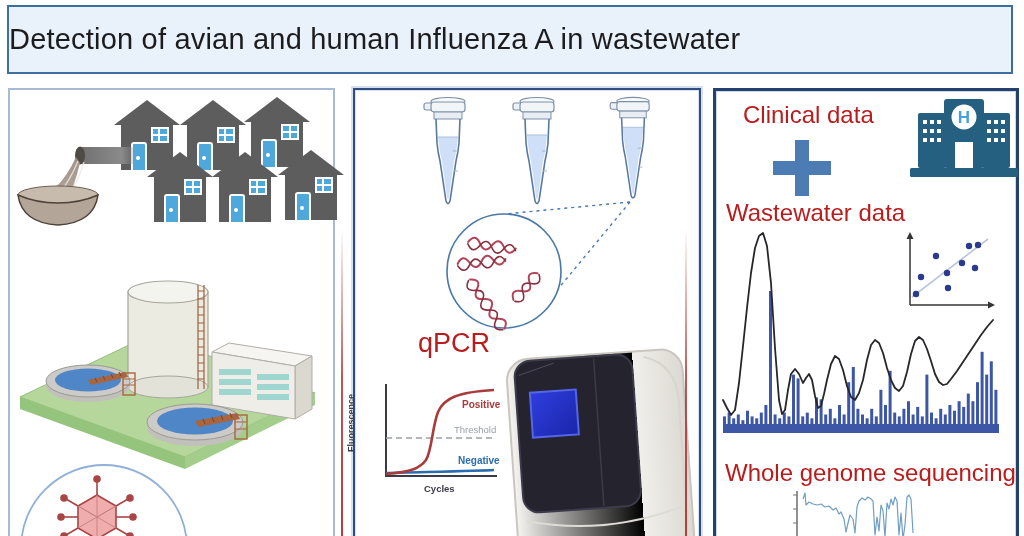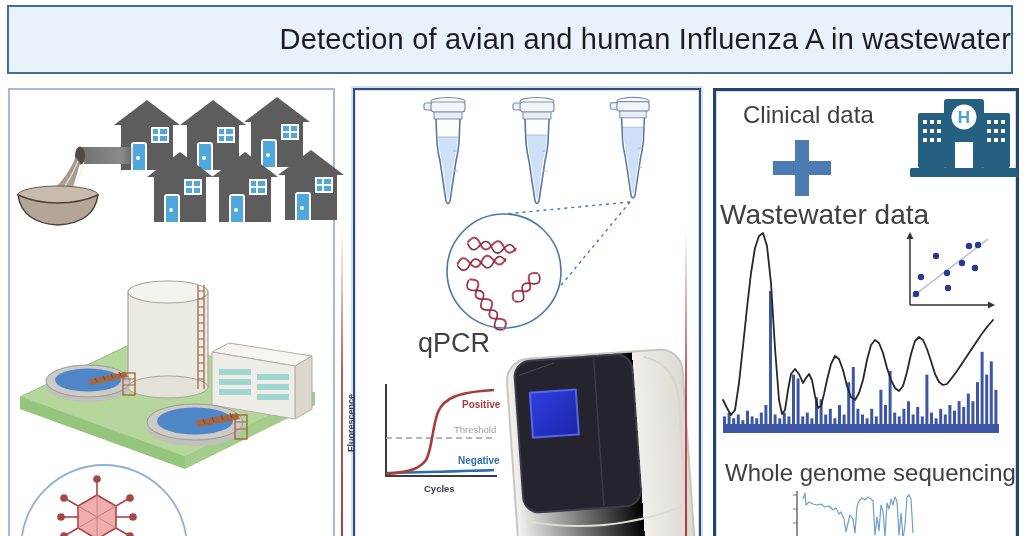--- a/index.html
+++ b/index.html
@@ -1,20 +1,20 @@
 <!DOCTYPE html>
 <html><head>
 <meta charset="utf-8">
 <style>
   html,body{margin:0;padding:0;background:#fff;}
   #stage{position:relative;width:1024px;height:536px;background:#ffffff;overflow:hidden;
          font-family:"Liberation Sans",sans-serif;color:#1a1a1a;}
   
   #title-box{position:absolute;left:7px;top:5px;width:1006px;height:69px;background:#e9f1fa;
-             border:2px solid #3c6e9e;box-sizing:border-box;display:flex;align-items:center;justify-content:flex-end;}
+             border:2px solid #3c6e9e;box-sizing:border-box;display:flex;align-items:center;justify-content:flex-start;}
   #title-box .t{font-size:29px;letter-spacing:.2px;color:#1c1c1e;}
   
   .panel{position:absolute;top:88px;height:470px;background:#fff;box-sizing:border-box;}
   #panel-left{left:8px;width:327px;border:2px solid #a9bad9;}
   #panel-middle{left:353px;width:348px;border:2px solid #2e4d80;box-shadow:0 0 0 2px #d6e0ef, inset 0 0 0 1px #d6e0ef;}
   #panel-right{left:713px;width:306px;border:3px solid #24426e;box-shadow:inset 0 0 0 1px #cdd8ea;}
   .redline{position:absolute;top:228px;height:330px;width:2px;z-index:30;
            background:linear-gradient(to bottom,rgba(178,58,58,0),rgba(178,58,58,.85) 45%,#b23a3a);}
   #redline-1{left:341px;} #redline-2{left:685px;}
   
@@ -22,24 +22,24 @@
   .roof{position:absolute;left:0;top:0;width:0;height:0;border-left:33px solid transparent;
         border-right:33px solid transparent;border-bottom:25px solid #5d5d5d;}
   .hbody{position:absolute;left:7px;top:24px;width:52px;height:46px;background:#5d5d5d;}
   .door{position:absolute;left:17px;top:42px;width:16px;height:28px;background:#4fa8dc;
         border:2px solid #fff;border-bottom:none;border-radius:3px 3px 0 0;box-sizing:border-box;}
   .knob{position:absolute;left:3px;top:12px;width:4px;height:4px;background:#fff;border-radius:50%;}
   .window{position:absolute;left:37px;top:27px;width:18px;height:16px;background:#4fa8dc;border:2px solid #fff;box-sizing:border-box;
           background-image:linear-gradient(to right,transparent 5.5px,#fff 5.5px,#fff 7.5px,transparent 7.5px),
                            linear-gradient(to bottom,transparent 5px,#fff 5px,#fff 7px,transparent 7px);}
   
-  .lbl{position:absolute;white-space:nowrap;color:#404040;}
+  .lbl{position:absolute;white-space:nowrap;color:#b91c1c;}
   #qpcr-label{left:15px;top:238px;font-size:27px;margin-left:48px;}
   #clinical-label{left:27px;top:10px;font-size:24px;}
-  #wastewater-label{left:4px;top:108px;font-size:28px;}
+  #wastewater-label{left:10px;top:108px;font-size:24px;}
   #wgs-label{left:9px;top:368px;font-size:24px;}
   svg{position:absolute;overflow:visible;}
   svg text{font-family:"Liberation Sans",sans-serif;}
 </style>
 </head>
 <body>
 
 <div id="stage">
 
   <div id="title-box">

